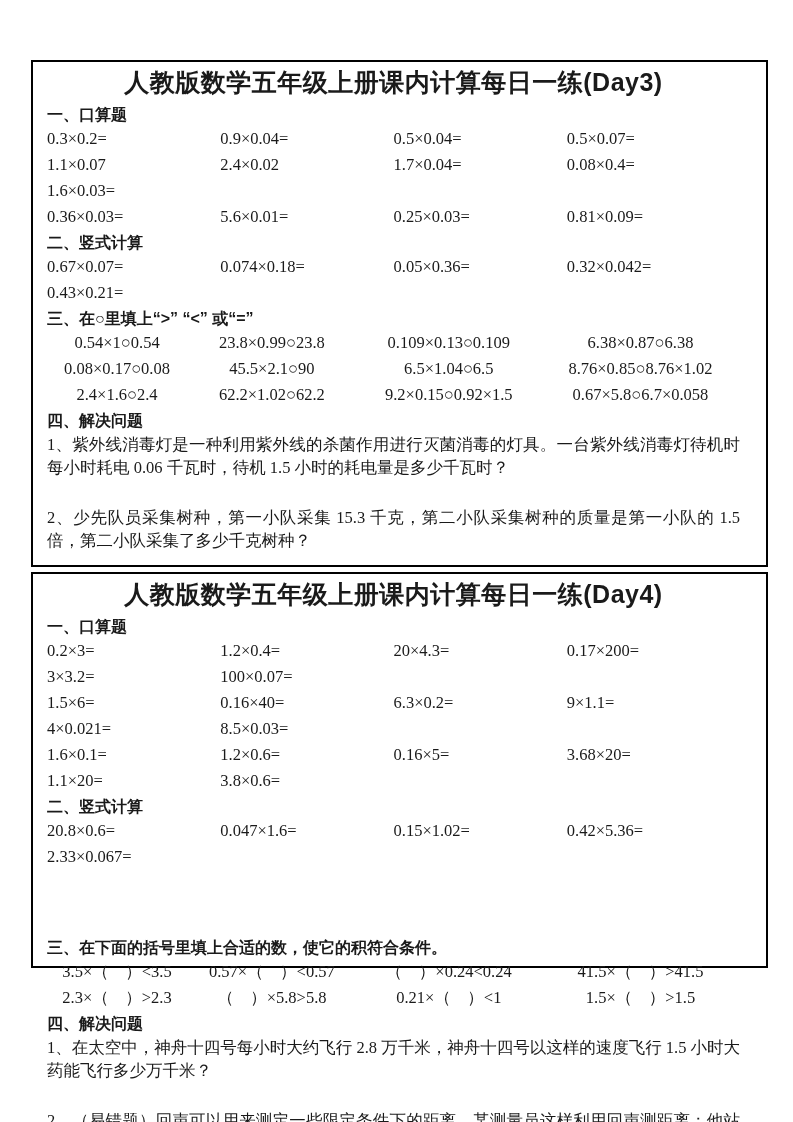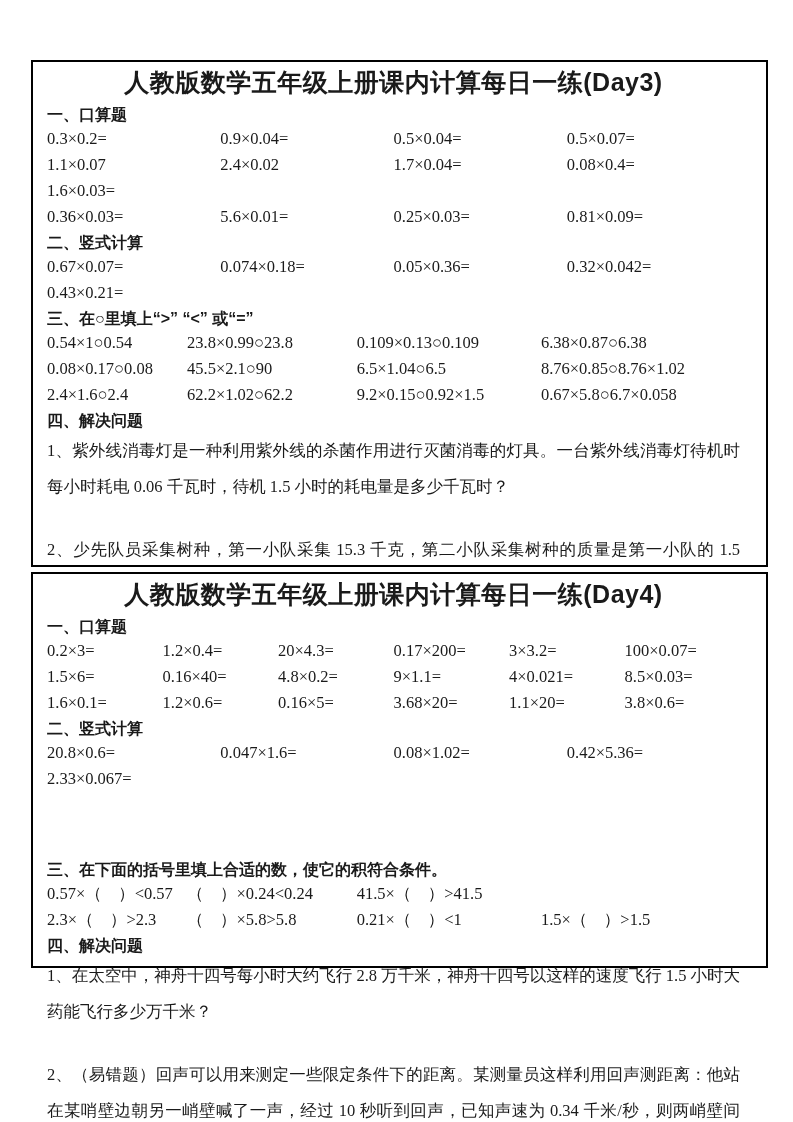--- a/index.html
+++ b/index.html
@@ -19,28 +19,28 @@
     font-family:"Liberation Sans","DejaVu Sans",sans-serif;
     font-weight:bold;font-size:25px;line-height:32px;
     text-align:center;margin:1px 0 5px 0;letter-spacing:0.5px;
   }
   .hd{
     font-family:"Liberation Sans","DejaVu Sans",sans-serif;
     font-weight:bold;font-size:16px;line-height:23px;margin-top:1px;
   }
   .grid{display:grid;font-size:16.5px;line-height:26px;white-space:nowrap;}
   .cols5{grid-template-columns:repeat(4,1fr);}
-  .cols6{grid-template-columns:repeat(6,1fr);}
+  .cols6{grid-template-columns:repeat(4,1fr);}
   .cols4{grid-template-columns:0.95fr 1.15fr 1.25fr 1.35fr;}
-  .cols4 .cell{text-align:left;}
-  .cols4 .cell:first-child{text-align:left;}
+  .cols4 .cell{text-align:center;}
+  .cols4 .cell:first-child{text-align:center;}
   .workspace3{}
   .workspace4{margin-bottom:66px;}
   .prob{
-    font-size:16.5px;line-height:36px;margin:1px 0 0 0;
+    font-size:16.5px;line-height:23px;margin:1px 0 0 0;
     text-align:justify;
   }
   .prob.gap{margin-top:27px;}
 </style>
 </head>
 <body>
 
 <div class="box day3">
   <div class="title">人教版数学五年级上册课内计算每日一练(Day3)</div>
 
@@ -107,45 +107,46 @@
       <span class="cell">0.2×3=</span>
       <span class="cell">1.2×0.4=</span>
       <span class="cell">20×4.3=</span>
       <span class="cell">0.17×200=</span>
       <span class="cell">3×3.2=</span>
       <span class="cell">100×0.07=</span>
     </div>
   <div class="grid cols6">
       <span class="cell">1.5×6=</span>
       <span class="cell">0.16×40=</span>
-      <span class="cell">4.8×0.2=</span>
+      <span class="cell">6.3×0.2=</span>
       <span class="cell">9×1.1=</span>
       <span class="cell">4×0.021=</span>
       <span class="cell">8.5×0.03=</span>
     </div>
   <div class="grid cols6">
       <span class="cell">1.6×0.1=</span>
       <span class="cell">1.2×0.6=</span>
       <span class="cell">0.16×5=</span>
       <span class="cell">3.68×20=</span>
       <span class="cell">1.1×20=</span>
       <span class="cell">3.8×0.6=</span>
     </div>
 
   <div class="hd">二、竖式计算</div>
   <div class="grid cols5 workspace4">
       <span class="cell">20.8×0.6=</span>
       <span class="cell">0.047×1.6=</span>
-      <span class="cell">0.08×1.02=</span>
+      <span class="cell">0.15×1.02=</span>
       <span class="cell">0.42×5.36=</span>
       <span class="cell">2.33×0.067=</span>
     </div>
 
   <div class="hd">三、在下面的括号里填上合适的数，使它的积符合条件。</div>
   <div class="grid cols4">
+      <span class="cell">3.5×（　）&lt;3.5</span>
       <span class="cell">0.57×（　）&lt;0.57</span>
       <span class="cell">（　）×0.24&lt;0.24</span>
       <span class="cell">41.5×（　）&gt;41.5</span>
     </div>
   <div class="grid cols4">
       <span class="cell">2.3×（　）&gt;2.3</span>
       <span class="cell">（　）×5.8&gt;5.8</span>
       <span class="cell">0.21×（　）&lt;1</span>
       <span class="cell">1.5×（　）&gt;1.5</span>
     </div>

